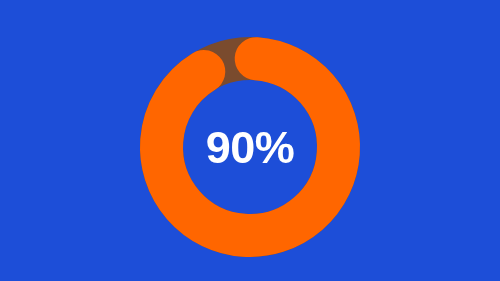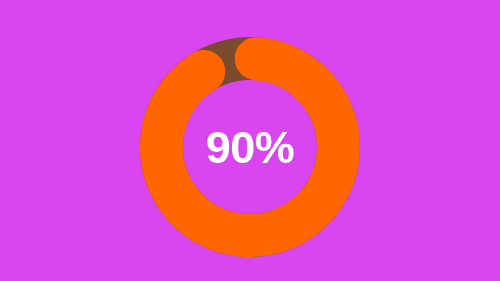--- a/index.html
+++ b/index.html
@@ -63,21 +63,21 @@
     font-weight: 700;
     font-size: 45px;
     line-height: 1;
     letter-spacing: -0.5px;
     white-space: nowrap;
   }
 </style>
 </head>
 <body>
 
-<div id="progress-widget" style="background: #d946ef;">
+<div id="progress-widget" style="background: #1d4ed8;">
 
   <div id="donut-wrap">
 
     <svg id="donut-svg" viewBox="0 0 220 220">
 
       <circle class="ring-track" id="track-circle" cx="110" cy="110" r="88.5" stroke="#7a4b2e" stroke-width="43"></circle>
 
       <circle class="ring-progress" id="progress-circle" cx="110" cy="110" r="88.5" stroke="#ff6600" stroke-width="43" transform="rotate(-86 110 110)" stroke-dasharray="500.4557097168541 556.0618996853934"></circle>
     </svg>
 

